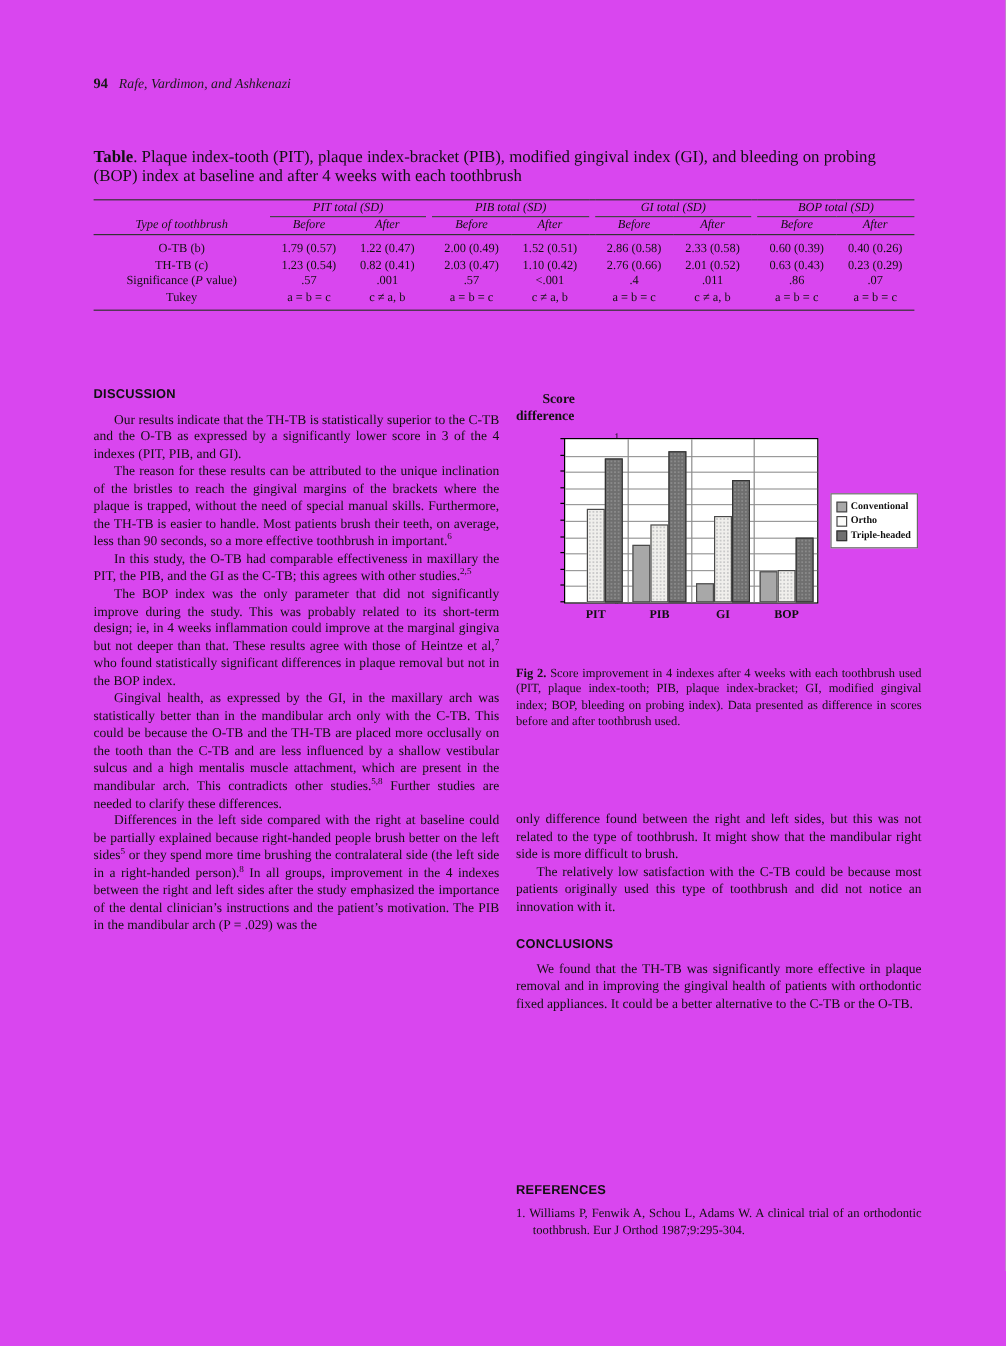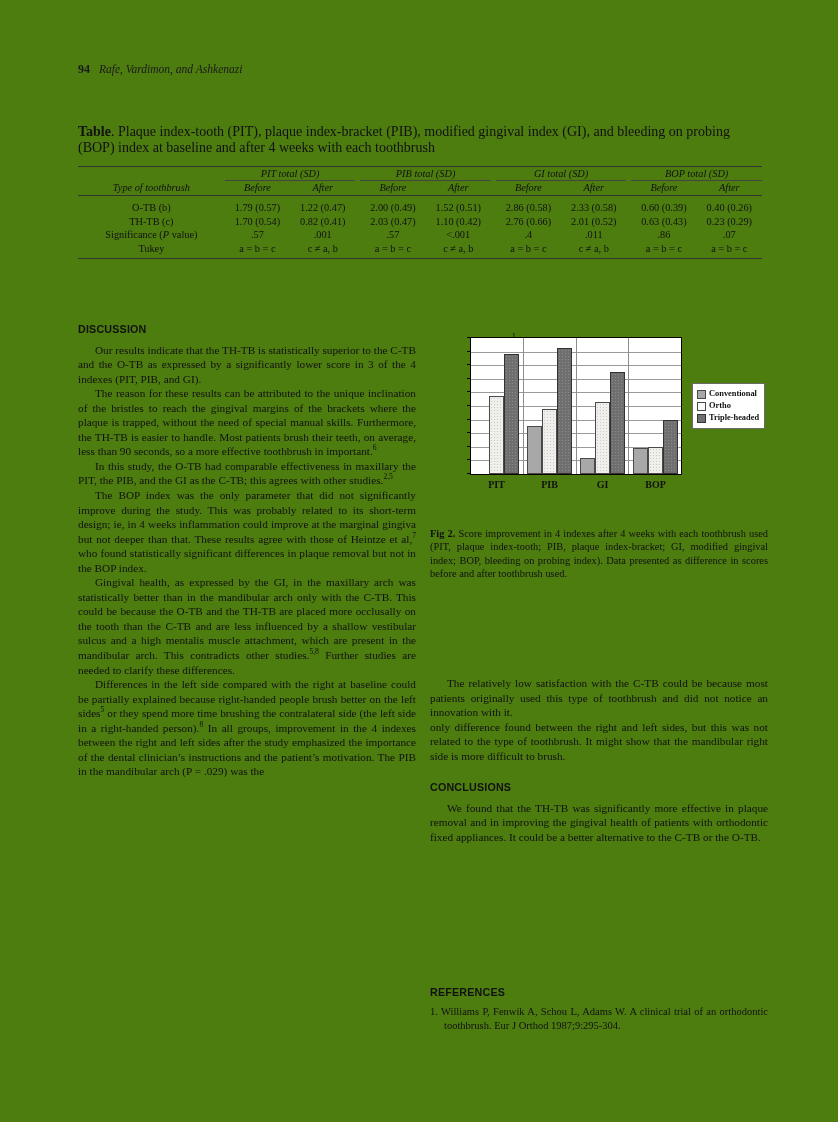--- a/index.html
+++ b/index.html
@@ -1,18 +1,18 @@
 <!DOCTYPE html>
 <html><head>
 <meta charset="utf-8">
 <style>
   html,body{margin:0;padding:0;background:#b0b0b0;}
   body{font-family:"Liberation Serif", serif;}
   .page{
-    width:838px;height:1122px;background:#4d7c0f;position:relative;
+    width:838px;height:1122px;background:#d946ef;position:relative;
     box-sizing:border-box;overflow:hidden;
   }
   
   .runhead{position:absolute;left:78px;top:62px;width:682px;height:40px;}
   .rh-left{position:absolute;left:0;top:0;font-size:11.5px;font-style:italic;color:#1a1a1a;}
   .rh-left .pg{font-style:normal;font-weight:bold;font-size:12px;margin-right:9px;}
   .rh-right{position:absolute;right:0;top:0;text-align:right;font-style:italic;
             font-size:11.5px;color:#1a1a1a;line-height:16px;}
 
   
@@ -145,21 +145,21 @@
             <td class="num">1.52 (0.51)</td>
             <td class="gap"></td>
             <td class="num">2.86 (0.58)</td>
             <td class="num">2.33 (0.58)</td>
             <td class="gap"></td>
             <td class="num">0.60 (0.39)</td>
             <td class="num">0.40 (0.26)</td>
           </tr>
           <tr>
             <td class="rowlabel firstcol">TH-TB (c)</td>
-            <td class="num">1.70 (0.54)</td>
+            <td class="num">1.23 (0.54)</td>
             <td class="num">0.82 (0.41)</td>
             <td class="gap"></td>
             <td class="num">2.03 (0.47)</td>
             <td class="num">1.10 (0.42)</td>
             <td class="gap"></td>
             <td class="num">2.76 (0.66)</td>
             <td class="num">2.01 (0.52)</td>
             <td class="gap"></td>
             <td class="num">0.63 (0.43)</td>
             <td class="num">0.23 (0.29)</td>
@@ -201,20 +201,24 @@
     <div class="sechead">DISCUSSION</div>
     <p class="body">Our results indicate that the TH-TB is statistically superior to the C-TB and the O-TB as expressed by a significantly lower score in 3 of the 4 indexes (PIT, PIB, and GI).</p>
     <p class="body"><span>The reason for these results can be attributed to the unique inclination of the bristles to reach the gingival margins of the brackets where the plaque is trapped, without the need of special manual skills. Furthermore, the TH-TB is easier to handle. Most patients brush their teeth, on average, less than 90 seconds, so a more effective toothbrush in important.</span><sup>6</sup></p>
     <p class="body"><span>In this study, the O-TB had comparable effectiveness in maxillary the PIT, the PIB, and the GI as the C-TB; this agrees with other studies.</span><sup>2,5</sup></p>
     <p class="body"><span>The BOP index was the only parameter that did not significantly improve during the study. This was probably related to its short-term design; ie, in 4 weeks inflammation could improve at the marginal gingiva but not deeper than that. These results agree with those of Heintze et al,</span><sup>7</sup><span> who found statistically significant differences in plaque removal but not in the BOP index.</span></p>
     <p class="body"><span>Gingival health, as expressed by the GI, in the maxillary arch was statistically better than in the mandibular arch only with the C-TB. This could be because the O-TB and the TH-TB are placed more occlusally on the tooth than the C-TB and are less influenced by a shallow vestibular sulcus and a high mentalis muscle attachment, which are present in the mandibular arch. This contradicts other studies.</span><sup>5,8</sup><span> Further studies are needed to clarify these differences.</span></p>
     <p class="body"><span>Differences in the left side compared with the right at baseline could be partially explained because right-handed people brush better on the left sides</span><sup>5</sup><span> or they spend more time brushing the contralateral side (the left side in a right-handed person).</span><sup>8</sup><span> In all groups, improvement in the 4 indexes between the right and left sides after the study emphasized the importance of the dental clinician’s instructions and the patient’s motivation. The PIB in the mandibular arch (P = .029) was the</span></p>
   </div>
 
   <div class="figblock">
+    <div class="axis-title">
+      <span class="l1">Score</span>
+      <span class="l2">difference</span>
+    </div>
 
     <div class="chart">
       <div id="yticks">
           <div class="ytick" style="top: 137px;">0</div>
           <div class="ytickmark" style="top: 142px; left: 37px;"></div>
           <div class="ytick" style="top: 123.4px;">0.1</div>
           <div class="ytickmark" style="top: 128.4px; left: 37px;"></div>
           <div class="ytick" style="top: 109.8px;">0.2</div>
           <div class="ytickmark" style="top: 114.8px; left: 37px;"></div>
           <div class="ytick" style="top: 96.2px;">0.3</div>
@@ -288,22 +292,22 @@
             <span class="swatch sw-triple"></span>
             <span>Triple-headed</span>
           </div>
         </div>
     </div>
 
     <div class="figcap"><span class="fl">Fig 2.</span><span> Score improvement in 4 indexes after 4 weeks with each toothbrush used (PIT, plaque index-tooth; PIB, plaque index-bracket; GI, modified gingival index; BOP, bleeding on probing index). Data presented as difference in scores before and after toothbrush used.</span></div>
   </div>
 
   <div class="col right">
+    <p class="body" style="text-indent:0">only difference found between the right and left sides, but this was not related to the type of toothbrush. It might show that the mandibular right side is more difficult to brush.</p>
     <p class="body">The relatively low satisfaction with the C-TB could be because most patients originally used this type of toothbrush and did not notice an innovation with it.</p>
-    <p class="body" style="text-indent:0">only difference found between the right and left sides, but this was not related to the type of toothbrush. It might show that the mandibular right side is more difficult to brush.</p>
     <div class="sechead spaced">CONCLUSIONS</div>
     <p class="body">We found that the TH-TB was significantly more effective in plaque removal and in improving the gingival health of patients with orthodontic fixed appliances. It could be a better alternative to the C-TB or the O-TB.</p>
   </div>
 
   <div class="refs">
     <div class="sechead">REFERENCES</div>
     <div class="refitem">1. Williams P, Fenwik A, Schou L, Adams W. A clinical trial of an orthodontic toothbrush. Eur J Orthod 1987;9:295-304.</div>
   </div>
 
 </div>

